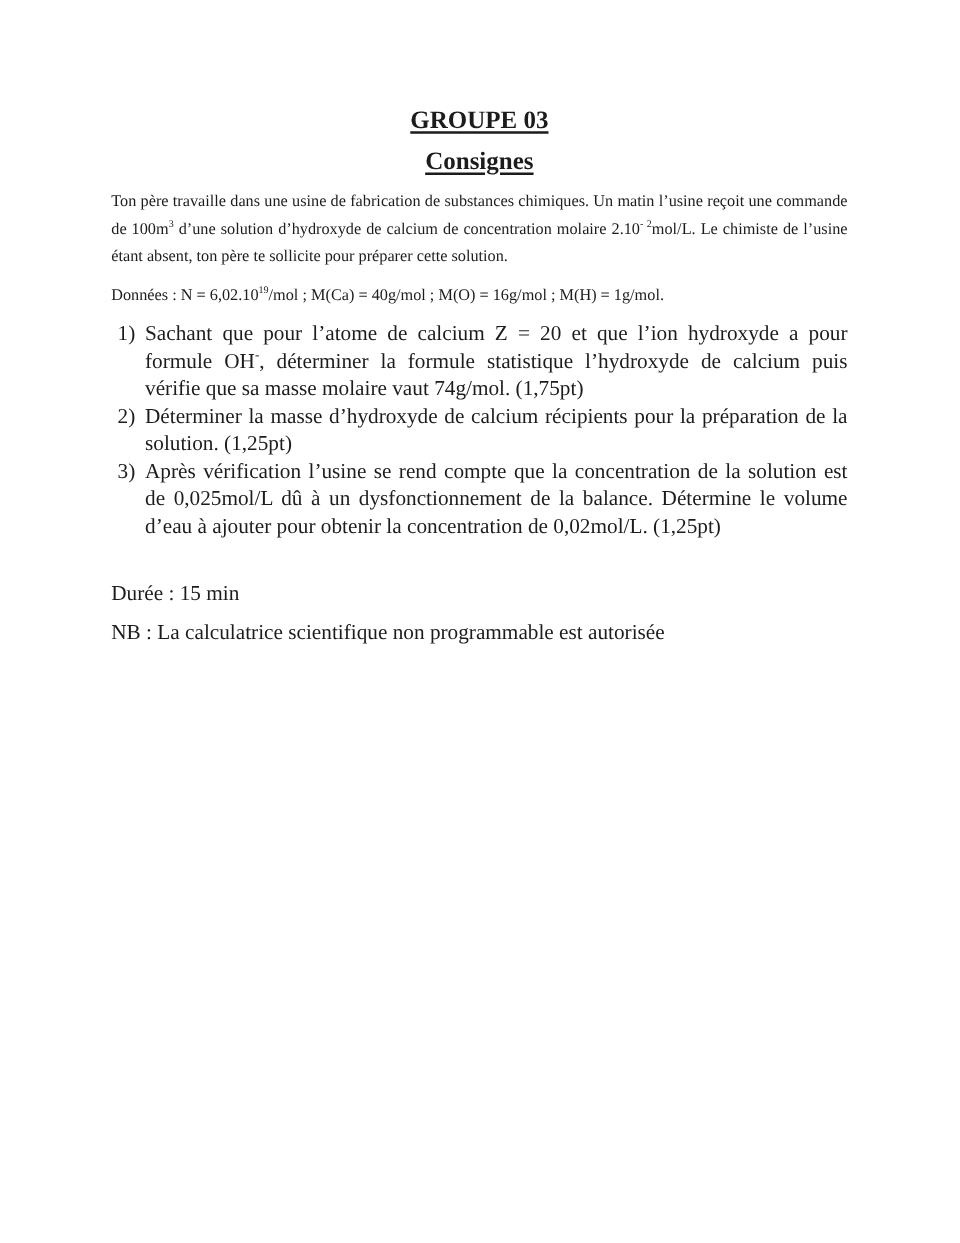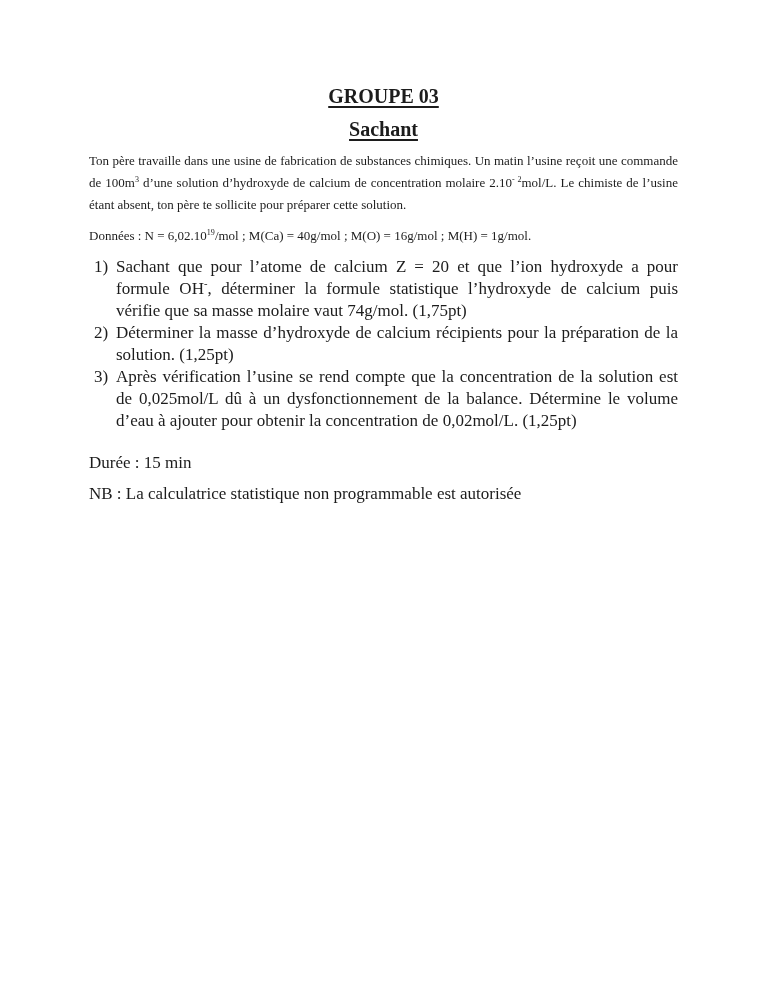--- a/index.html
+++ b/index.html
@@ -52,34 +52,34 @@
     position: absolute;
     left: 5px;
     top: 0;
   }
   .footer-para {
     font-size: 17px;
     line-height: 22px;
     margin-bottom: 9px;
     text-align: left;
   }
-  .duree { margin-top: 20px; }
+  .duree { margin-top: 32px; }
 </style>
 </head>
 <body>
 
 <div class="page">
 
   <div class="heading">
     <span>GROUPE 03</span>
   </div>
 
 
   <div class="heading">
-    <span>Sachant</span>
+    <span>Consignes</span>
   </div>
 
   <p class="para">
     <span>Ton père travaille dans une usine de fabrication de substances chimiques. Un matin l’usine reçoit une commande de 100m</span><sup>3</sup><span> d’une solution d’hydroxyde de calcium de concentration molaire 2.10</span><sup>-&nbsp;2</sup><span>mol/L. Le chimiste de l’usine étant absent, ton père te sollicite pour préparer cette solution.</span>
   </p>
 
 
 
   <p class="para">
     <span>Données : N = 6,02.10</span><sup>19</sup><span>/mol ; M(Ca) = 40g/mol ; M(O) = 16g/mol ; M(H) = 1g/mol.</span>
@@ -103,16 +103,16 @@
       <span>Après vérification l’usine se rend compte que la concentration de la solution est de 0,025mol/L dû à un dysfonctionnement de la balance. Détermine le volume d’eau à ajouter pour obtenir la concentration de 0,02mol/L. (1,25pt)</span>
     </div>
 
   </div>
 
   <p class="footer-para duree">
     <span>Durée : 15 min</span>
   </p>
 
   <p class="footer-para">
-    <span>NB : La calculatrice statistique non programmable est autorisée</span>
+    <span>NB : La calculatrice scientifique non programmable est autorisée</span>
   </p>
 
 </div>
 
 </body></html>

